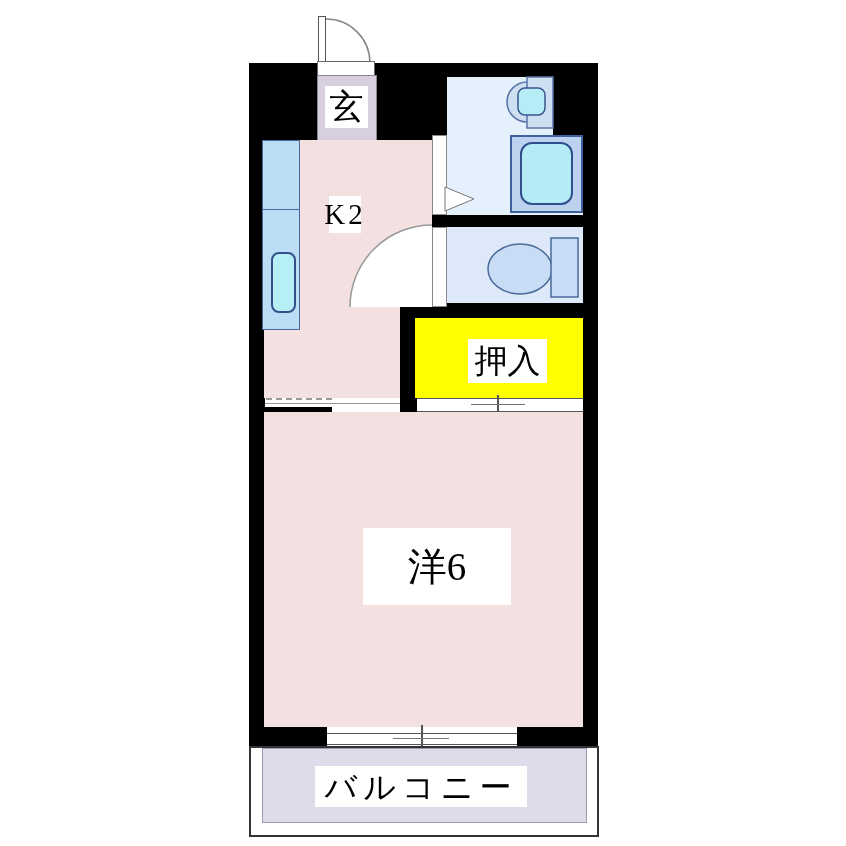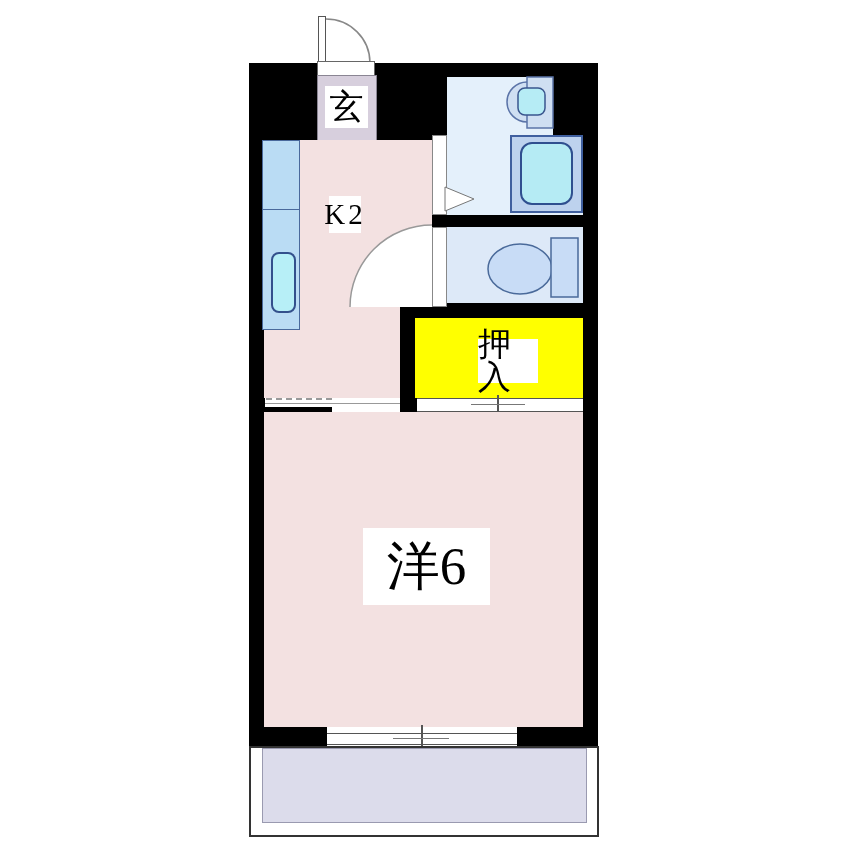--- a/index.html
+++ b/index.html
@@ -66,22 +66,22 @@
   #balcony-inner { left: 262px; top: 748px; width: 325px; height: 75px; background: #dcdceb; border: 1px solid #9a9ab0; }
 
   
   .room-label {
     position: absolute; background: #ffffff; color: #000000;
     display: flex; align-items: center; justify-content: center;
     font-family: "Liberation Serif", serif; line-height: 1;
   }
   #genkan-label  { left: 325px; top: 86px;  width: 43px;  height: 42px; font-size: 34px; }
   #k2-label      { left: 329px; top: 196px; width: 32px;  height: 37px; font-size: 29px; letter-spacing: 3px; }
-  #oshiire-label { left: 478px; top: 339px; width: 60px;  height: 44px; font-size: 33px; font-family: Liberation Serif, serif; }
-  #yo6-label     { left: 363px; top: 528px; width: 127px; height: 77px; font-size: 53px; text-align: center; }
+  #oshiire-label { left: 468px; top: 339px; width: 79px;  height: 44px; font-size: 33px; font-family: Liberation Serif, serif; }
+  #yo6-label     { left: 363px; top: 528px; width: 148px; height: 77px; font-size: 39px; text-align: center; }
   #balcony-label { left: 315px; top: 766px; width: 212px; height: 41px; font-size: 32px; letter-spacing: 6px; }
 </style>
 </head>
 <body>
 
 <div id="canvas">
 
   <div class="abs" id="base-wall"></div>
 
   <div class="abs" id="entrance-leaf"></div>
@@ -146,14 +146,15 @@
     <div class="abs" id="window-midline"></div>
   </div>
 
   <div class="abs" id="balcony-outer"></div>
   <div class="abs" id="balcony-inner"></div>
 
   <div class="room-label" id="genkan-label">玄</div>
   <div class="room-label" id="k2-label">K2</div>
   <div class="room-label" id="oshiire-label">押入</div>
   <div class="room-label" id="yo6-label">洋6</div>
+  <div class="room-label" id="balcony-label">バルコニー</div>
 
 </div>
 
 </body></html>

